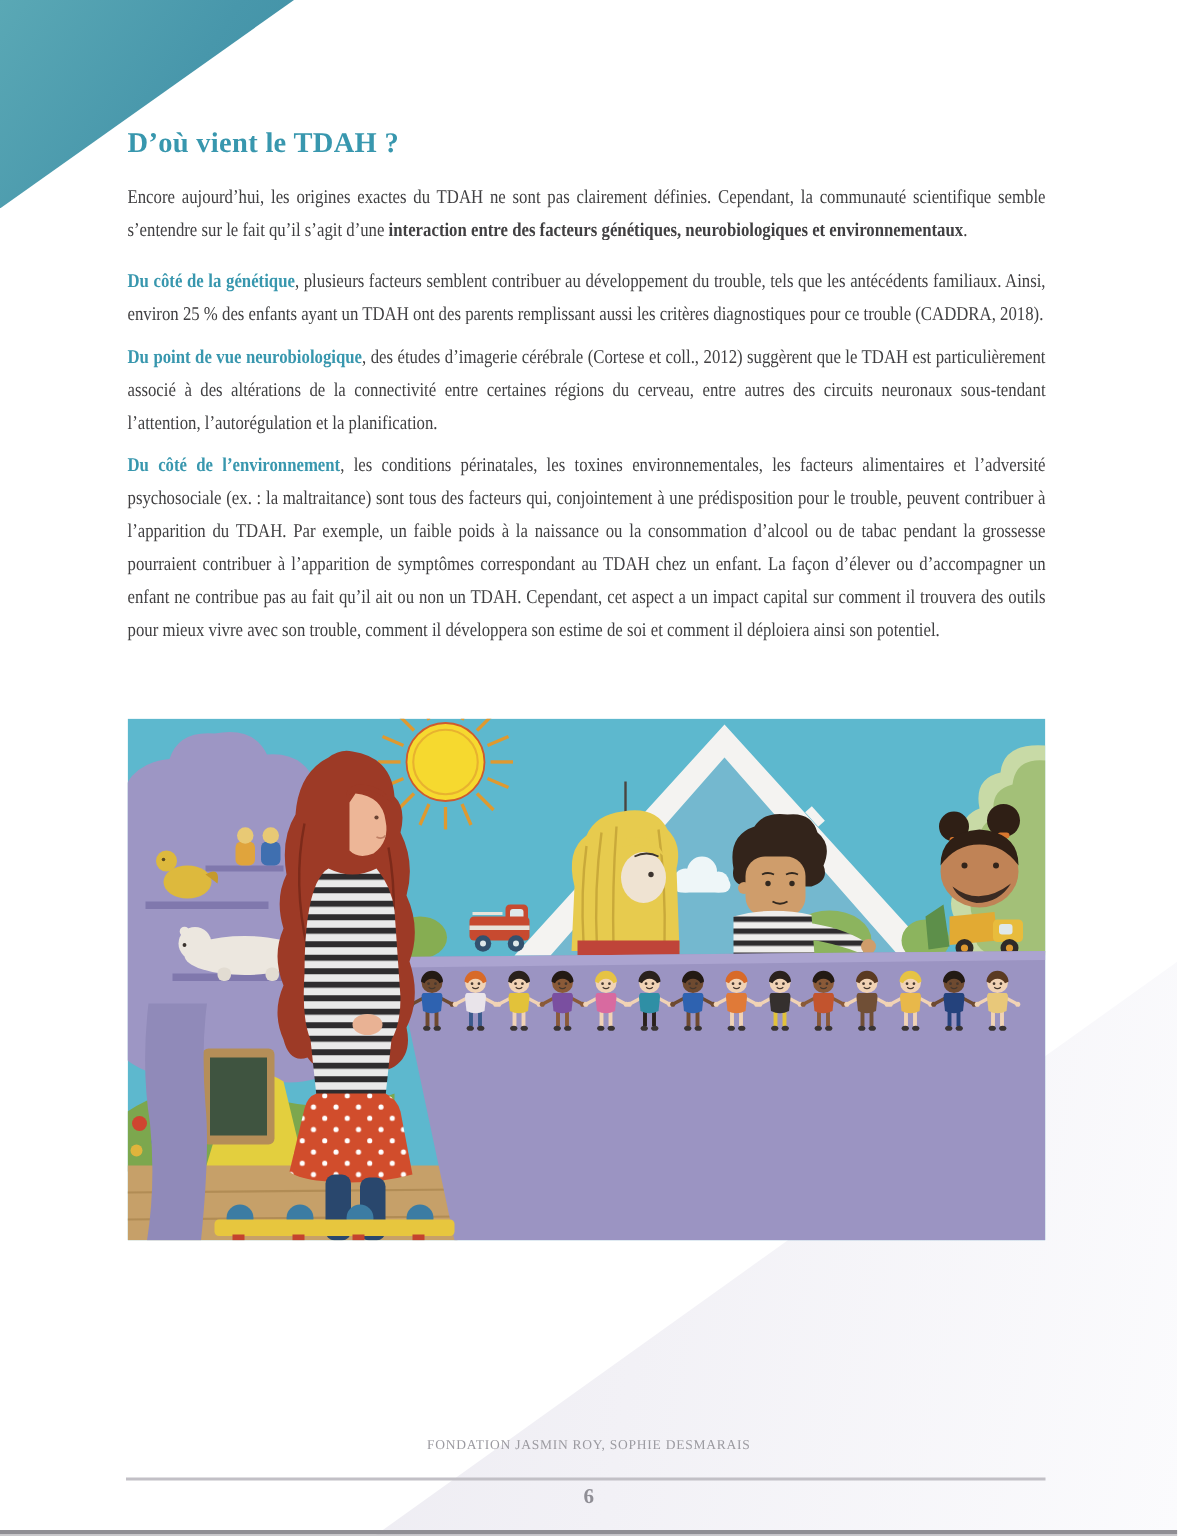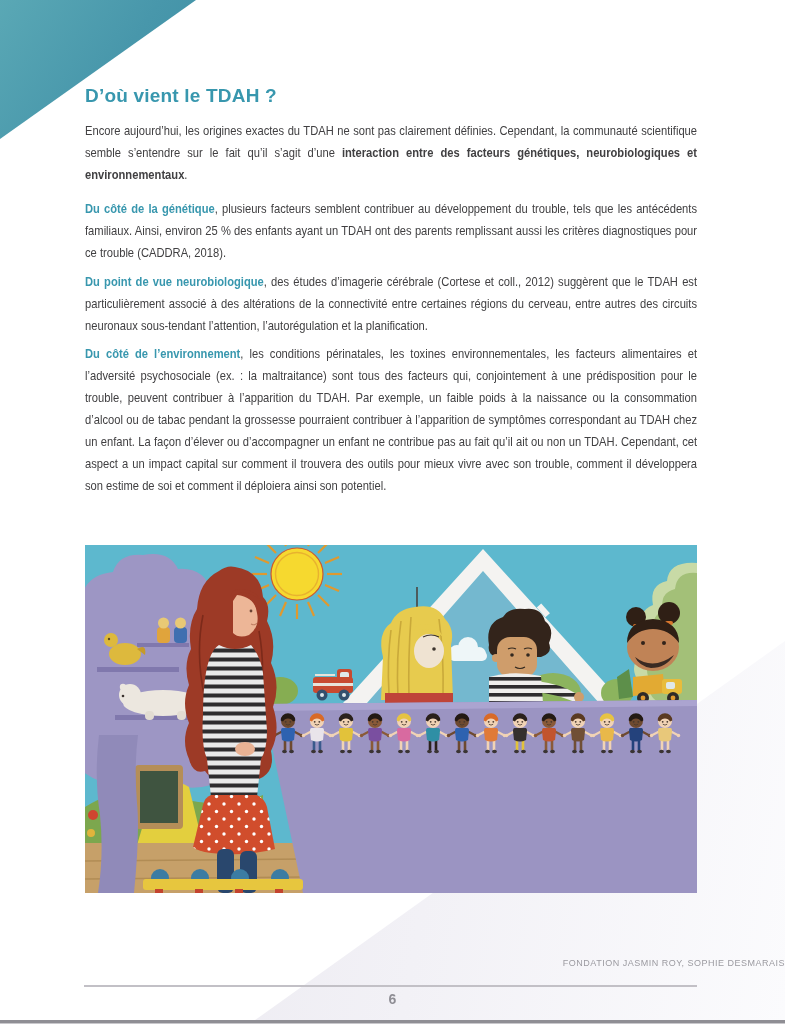--- a/index.html
+++ b/index.html
@@ -1,38 +1,38 @@
 <!DOCTYPE html>
 <html><head>
 <meta charset="utf-8">
 <style>
   html,body{margin:0;padding:0;background:#ffffff;}
   .page{position:relative;width:785px;height:1024px;background:#fff;overflow:hidden;
-        font-family:Liberation Sans, sans-serif;}
+        font-family:Liberation Serif, serif;}
   
   .tri-top{position:absolute;left:0;top:0;width:196px;height:139px;z-index:1;
            background:linear-gradient(125deg,#5aa8b5 0%,#4897ab 55%,#3d8fa4 100%);
            -webkit-clip-path:polygon(0 0,100% 0,0 100%);clip-path:polygon(0 0,100% 0,0 100%);}
   .tri-bottom{position:absolute;left:0;top:641px;width:785px;height:383px;z-index:1;
            background:linear-gradient(100deg,#e8e6ee 0%,#f2f1f6 55%,#fbfbfd 100%);
            -webkit-clip-path:polygon(100% 0,100% 100%,31.8% 100%);clip-path:polygon(100% 0,100% 100%,31.8% 100%);}
   
   .content{position:absolute;left:85px;top:0;width:612px;z-index:2;}
   h1.heading{margin:84px 0 0 0;font-size:19px;line-height:23px;font-weight:bold;
              color:#3897ae;letter-spacing:.2px;}
   p.para{width:712px;transform:scaleX(.8596);transform-origin:0 0;
          margin:0;font-size:13px;line-height:22px;color:#414042;text-align:justify;}
   p.m1{margin-top:13px}  p.m2{margin-top:12px}  p.m3{margin-top:7px}  p.m4{margin-top:6px}
   .lead{color:#3897ae;font-weight:bold;}
   .darkbold{color:#414042;font-weight:bold;}
   
   .photo{margin-top:48px;width:612px;height:348px;overflow:hidden;}
   .photo svg{display:block;}
   
-  .footer-org{position:absolute;left:0;top:958px;width:785px;text-align:right;z-index:2;
+  .footer-org{position:absolute;left:0;top:958px;width:785px;text-align:center;z-index:2;
               font-size:9px;letter-spacing:.5px;color:#9b9aa0;}
   .footer-rule{position:absolute;left:84px;top:985px;width:613px;height:2px;background:#c2c0c6;z-index:2;}
   .page-num{position:absolute;left:0;top:991px;width:785px;text-align:center;z-index:2;
             font-size:14px;font-weight:bold;color:#8f8e95;}
   .bottom-edge{position:absolute;left:0;top:1020px;width:785px;height:3px;background:#8f8e94;z-index:3;}
   .bottom-edge2{position:absolute;left:0;top:1023px;width:785px;height:1px;background:#c9c8cc;z-index:3;}
 </style>
 </head>
 <body>
 

